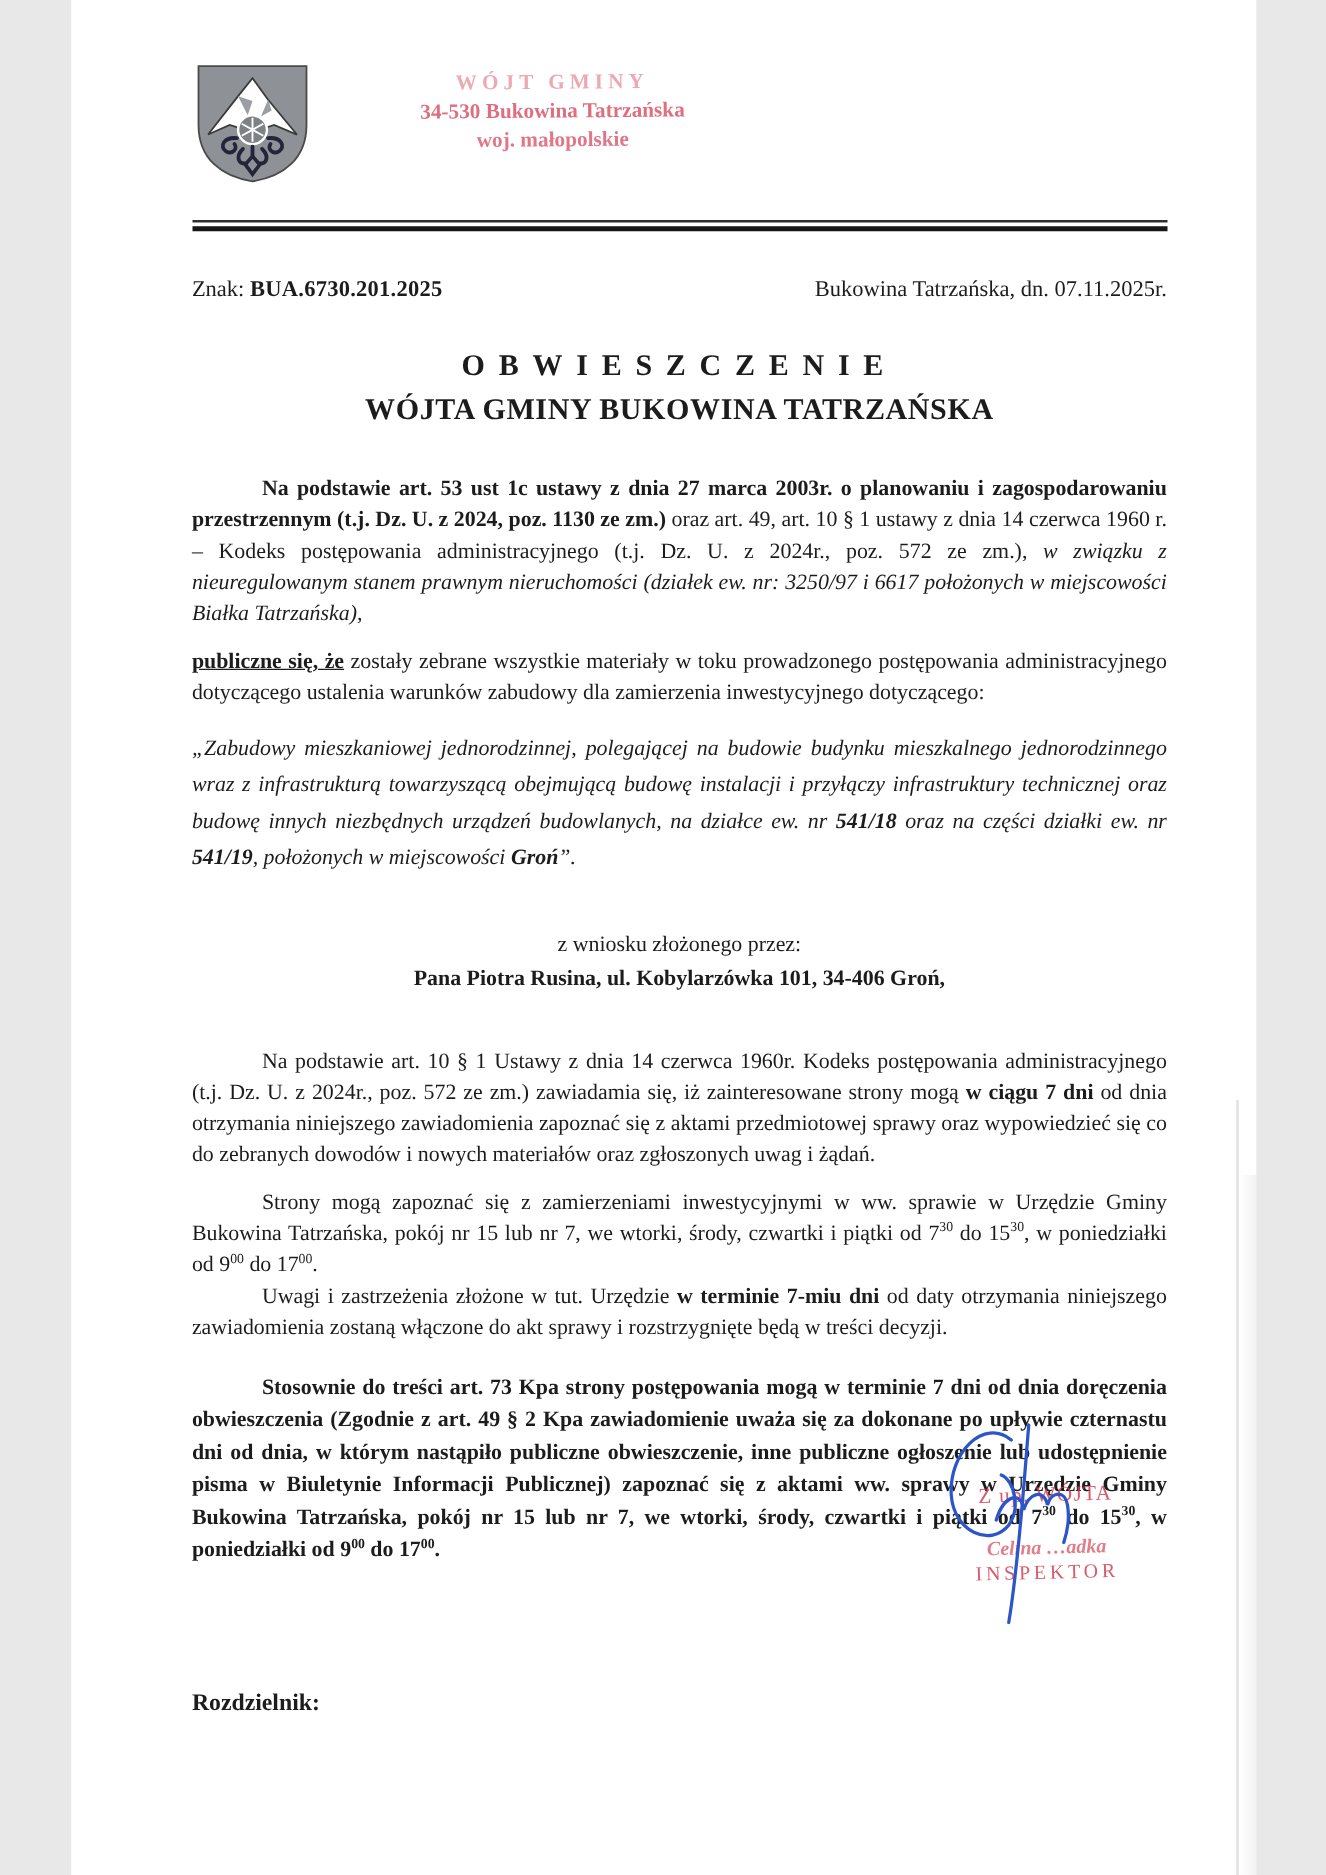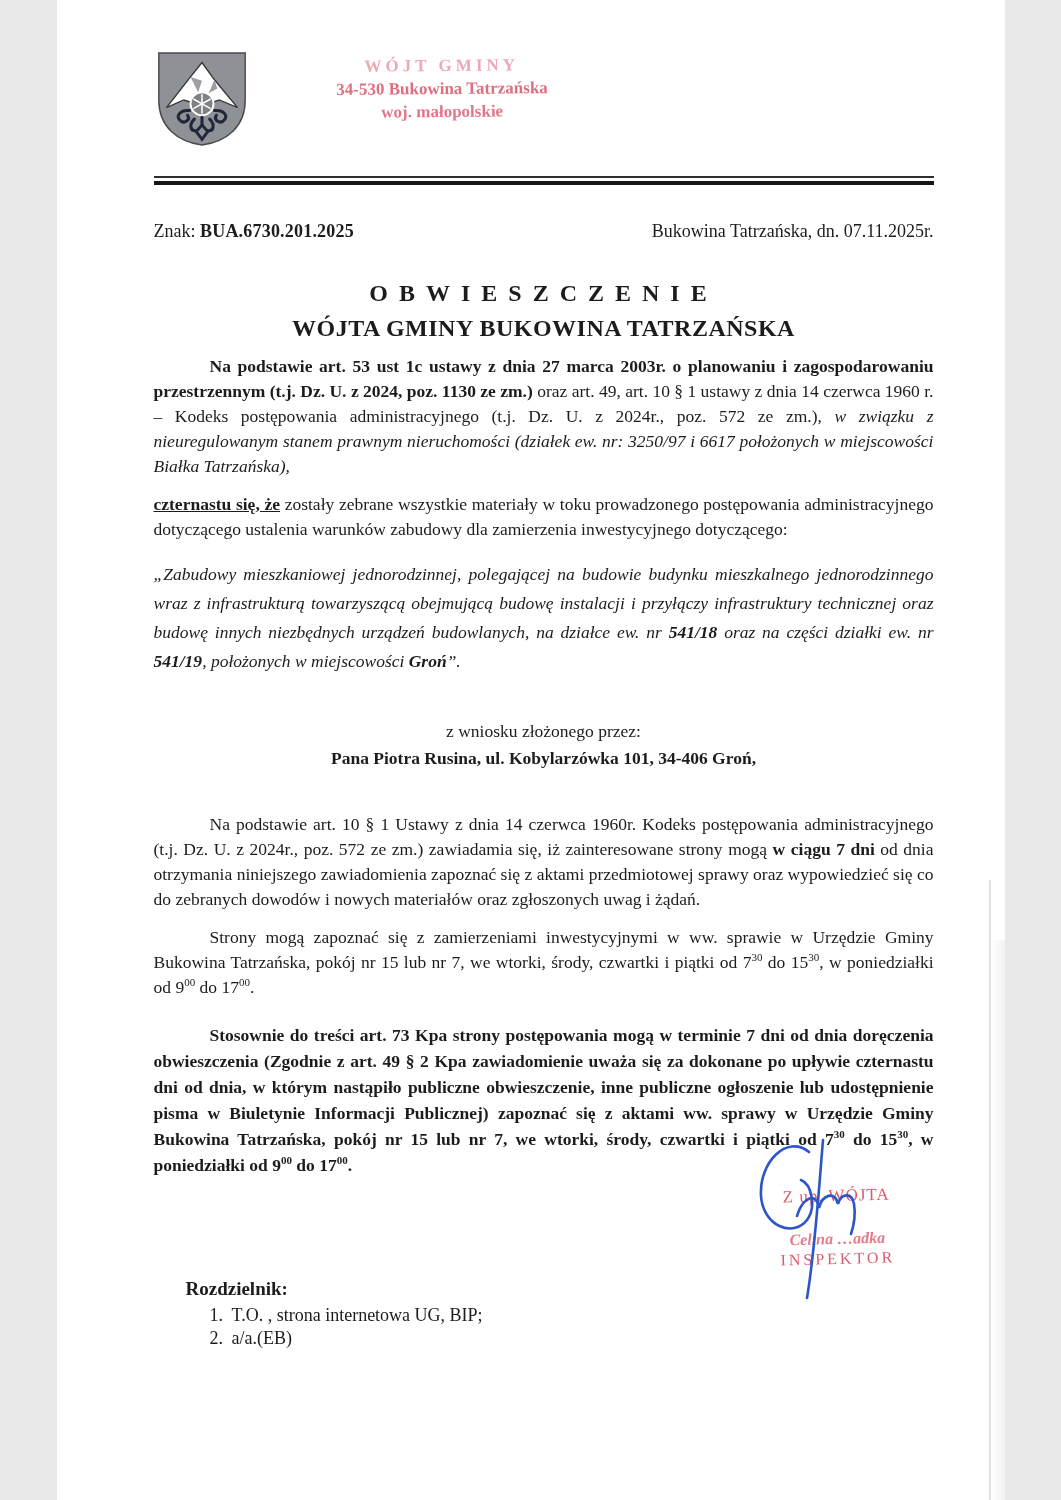--- a/index.html
+++ b/index.html
@@ -32,34 +32,34 @@
     border-bottom:4px solid #161616;
   }
   
   .znak-row{display:flex;justify-content:space-between;align-items:baseline;margin-top:36px;font-size:18px;}
   .znak-row b{letter-spacing:.2px;}
   
   .title{ text-align:center;margin-top:34px;font-weight:bold;line-height:35px;}
   .title .t1{font-size:24px;letter-spacing:11px;}
   .title .t2{font-size:24px;letter-spacing:.5px;}
   
-  .body{margin-top:8px;font-size:17.5px;line-height:25px;}
+  .body{margin-top:32px;font-size:17.5px;line-height:25px;}
   .p{margin:0 0 13px;text-align:justify;}
   .indent{text-indent:56px;}
   .it{font-style:italic;}
   .bd{font-weight:bold;}
   .u{text-decoration:underline;}
   sup{font-size:11px;line-height:0;}
   .quote{margin-top:18px;line-height:29px;}
   .applicant{text-align:center;margin:42px 0 0;line-height:27px;}
   .p4{margin-top:40px;}
   .tight{margin-bottom:0;}
   .p8{margin-top:22px;line-height:26px;}
   
-  .footer{margin-top:100px;font-size:18px;margin-left:32px;}
+  .footer{margin-top:100px;font-size:18px;}
   .footer-heading{font-weight:bold;font-size:19px;}
   .footer ol{margin:4px 0 0;padding-left:42px;line-height:23px;}
   .footer li{padding-left:4px;}
   
   .sig{position:absolute;left:668px;top:1138px;width:220px;height:170px;}
   .sig-stamp{
     position:absolute;left:22px;top:48px;width:180px;
     color:rgba(210,62,84,.85);text-align:center;
     transform:rotate(-1.5deg);
   }
@@ -116,45 +116,42 @@
 
   <div class="title">
     <div class="t1">OBWIESZCZENIE</div>
     <div class="t2">WÓJTA GMINY BUKOWINA TATRZAŃSKA</div>
   </div>
 
   <div class="body">
 
     <p class="p indent"><b class="bd">Na podstawie art. 53 ust 1c ustawy z dnia 27 marca 2003r. o planowaniu i zagospodarowaniu przestrzennym (t.j. Dz. U. z 2024, poz. 1130 ze zm.)</b><span> oraz art. 49, art. 10 § 1 ustawy z dnia 14 czerwca 1960 r. – Kodeks postępowania administracyjnego (t.j. Dz. U. z 2024r., poz. 572 ze zm.), </span><span class="it">w związku z nieuregulowanym stanem prawnym nieruchomości (działek ew. nr: 3250/97 i 6617 położonych w miejscowości Białka Tatrzańska),</span></p>
 
-    <p class="p"><b class="bd u">czternastu się, że</b><span> zostały zebrane wszystkie materiały w toku prowadzonego postępowania administracyjnego dotyczącego ustalenia warunków zabudowy dla zamierzenia inwestycyjnego dotyczącego:</span></p>
+    <p class="p"><b class="bd u">publiczne się, że</b><span> zostały zebrane wszystkie materiały w toku prowadzonego postępowania administracyjnego dotyczącego ustalenia warunków zabudowy dla zamierzenia inwestycyjnego dotyczącego:</span></p>
 
     <p class="p it quote"><span>„Zabudowy mieszkaniowej jednorodzinnej, polegającej na budowie budynku mieszkalnego jednorodzinnego wraz z infrastrukturą towarzyszącą obejmującą budowę instalacji i przyłączy infrastruktury technicznej oraz budowę innych niezbędnych urządzeń budowlanych, na działce ew. nr </span><b>541/18</b><span> oraz na części działki ew. nr </span><b>541/19</b><span>, położonych w miejscowości </span><b>Groń</b><span>”.</span></p>
 
     <div class="applicant">
       <div>z wniosku złożonego przez:</div>
       <div class="bd">Pana Piotra Rusina, ul. Kobylarzówka 101, 34-406 Groń,</div>
     </div>
 
     <p class="p indent p4"><span>Na podstawie art. 10 § 1 Ustawy z dnia 14 czerwca 1960r. Kodeks postępowania administracyjnego (t.j. Dz. U. z 2024r., poz. 572 ze zm.) zawiadamia się, iż zainteresowane strony mogą </span><b class="bd">w ciągu 7 dni</b><span> od dnia otrzymania niniejszego zawiadomienia zapoznać się z aktami przedmiotowej sprawy oraz wypowiedzieć się co do zebranych dowodów i nowych materiałów oraz zgłoszonych uwag i żądań.</span></p>
 
     <p class="p indent tight"><span>Strony mogą zapoznać się z zamierzeniami inwestycyjnymi w ww. sprawie w Urzędzie Gminy Bukowina Tatrzańska, pokój nr 15 lub nr 7, we wtorki, środy, czwartki i piątki od 7</span><sup>30</sup><span> do 15</span><sup>30</sup><span>, w poniedziałki od 9</span><sup>00</sup><span> do 17</span><sup>00</sup><span>.</span></p>
 
+    <p class="p indent tight"><span>Uwagi i zastrzeżenia złożone w tut. Urzędzie </span><b class="bd">w terminie 7-miu dni</b><span> od daty otrzymania niniejszego zawiadomienia zostaną włączone do akt sprawy i rozstrzygnięte będą w treści decyzji.</span></p>
 
 
     <p class="p indent bd p8"><span>Stosownie do treści art. 73 Kpa strony postępowania mogą w terminie 7 dni od dnia doręczenia obwieszczenia (Zgodnie z art. 49 § 2 Kpa zawiadomienie uważa się za dokonane po upływie czternastu dni od dnia, w którym nastąpiło publiczne obwieszczenie, inne publiczne ogłoszenie lub udostępnienie pisma w Biuletynie Informacji Publicznej) zapoznać się z aktami ww. sprawy w Urzędzie Gminy Bukowina Tatrzańska, pokój nr 15 lub nr 7, we wtorki, środy, czwartki i piątki od 7</span><sup>30</sup><span> do 15</span><sup>30</sup><span>, w poniedziałki od 9</span><sup>00</sup><span> do 17</span><sup>00</sup><span>.</span></p>
 
   </div>
 
   <div class="footer">
     <div class="footer-heading">Rozdzielnik:</div>
-    <ol>
-      <li>T.O. , strona internetowa UG, BIP;</li>
-      <li>a/a.(EB)</li>
-    </ol>
   </div>
 
   <div class="sig">
     <div class="sig-stamp">
       <div class="s1">Z up. WÓJTA</div>
       <div class="s2">Celina …adka</div>
       <div class="s3">INSPEKTOR</div>
     </div>
     <svg class="sig-scribble" width="150" height="165" viewBox="0 0 150 165">
       <g fill="none" stroke="#2b55c8" stroke-width="2.6" stroke-linecap="round">

